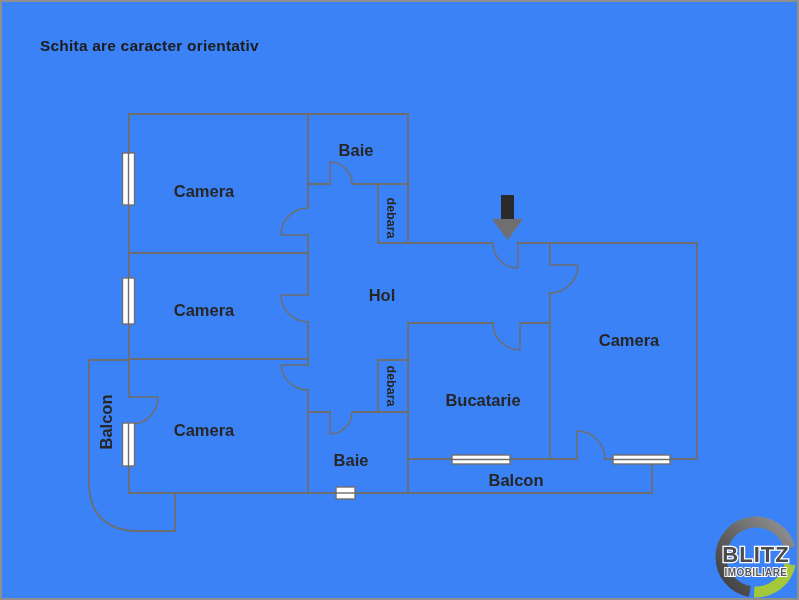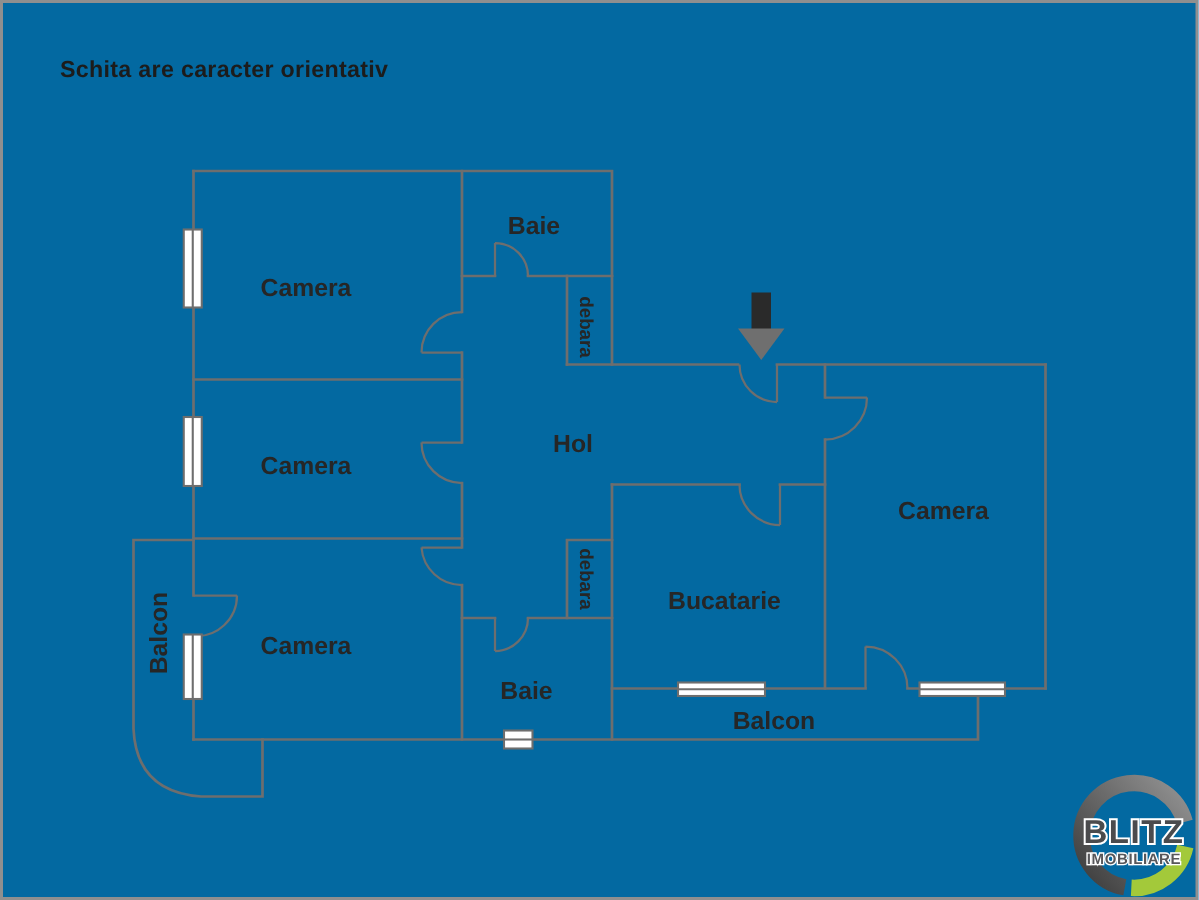--- a/index.html
+++ b/index.html
@@ -1,16 +1,16 @@
 <!DOCTYPE html>
 <html><head>
 <meta charset="utf-8">
 <style>
   html,body{margin:0;padding:0;background:#fff;}
-  .stage{position:relative;width:799px;height:600px;background:#0369a1;overflow:hidden;
+  .stage{position:relative;width:799px;height:600px;background:#3b82f6;overflow:hidden;
          font-family:"Liberation Sans", sans-serif;}
   svg text{font-family:"Liberation Sans", sans-serif;}
   .room-label{font-size:16.5px;font-weight:600;}
   .small-label{font-size:12.5px;font-weight:600;}
   .title-label{font-size:15.5px;font-weight:600;letter-spacing:.2px;}
   .logo-main{font-size:22px;font-weight:bold;letter-spacing:1px;paint-order:stroke;stroke:#ffffff;stroke-width:2.6px;}
   .logo-sub{font-size:10px;font-weight:bold;letter-spacing:.4px;paint-order:stroke;stroke:#ffffff;stroke-width:1.8px;}
 </style>
 </head>
 <body>

